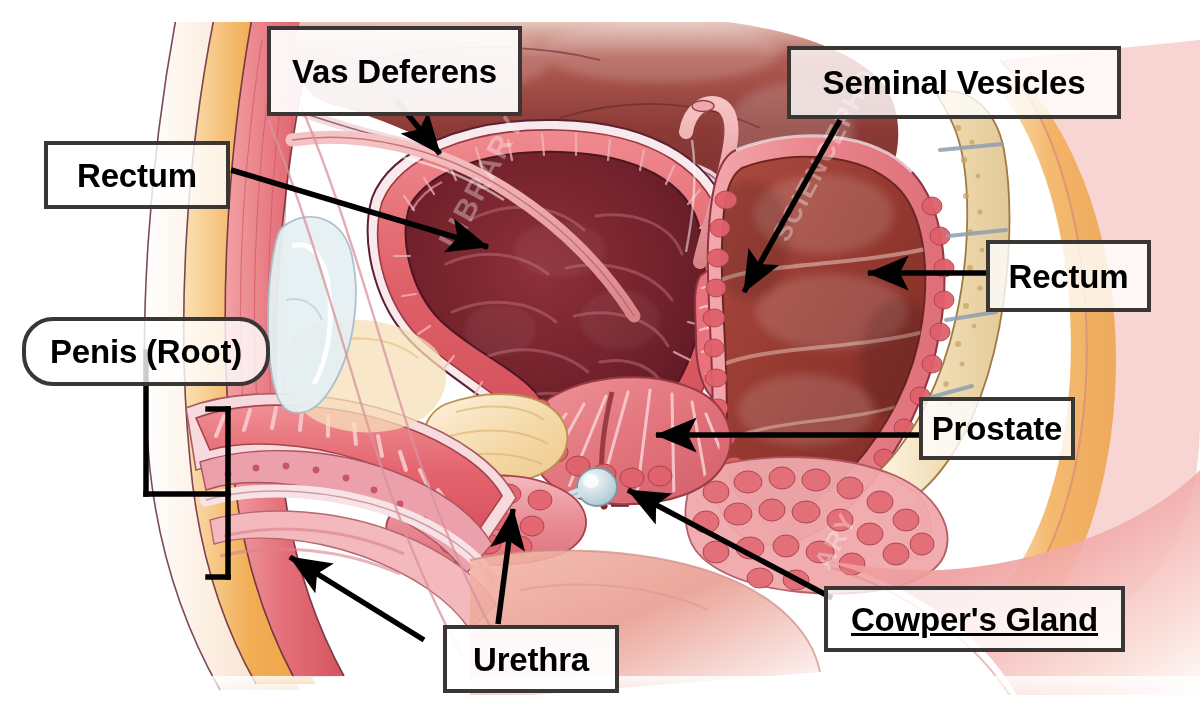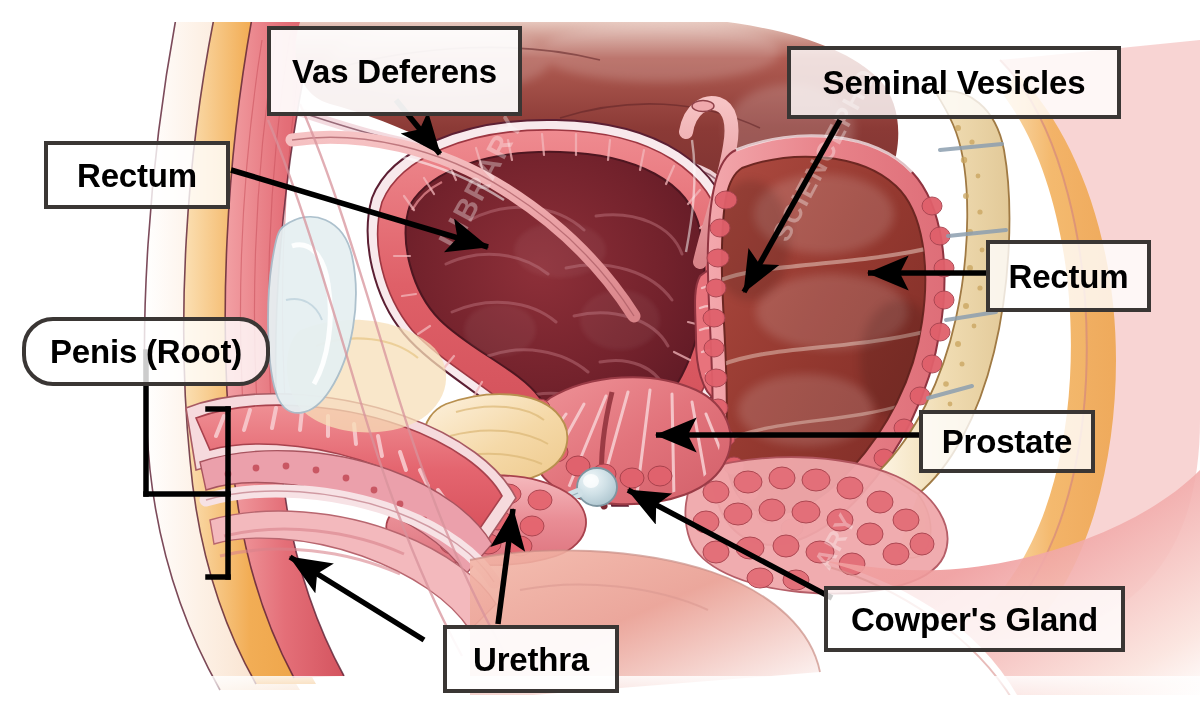--- a/index.html
+++ b/index.html
@@ -640,18 +640,18 @@
     <line x1="424" y1="640" x2="290" y2="557" stroke="#000" stroke-width="5.5" marker-end="url(#ah)"></line>
     <line x1="498" y1="624" x2="513" y2="509" stroke="#000" stroke-width="5.5" marker-end="url(#ah)"></line>
   </svg>
 
   <div id="labels">
       <div class="label-box opaque" style="left: 267px; top: 26px; width: 255px; height: 90px;">Vas Deferens</div>
       <div class="label-box" style="left: 787px; top: 46px; width: 334px; height: 73px;">Seminal Vesicles</div>
       <div class="label-box" style="left: 44px; top: 141px; width: 186px; height: 68px;">Rectum</div>
       <div class="label-box" style="left: 986px; top: 240px; width: 165px; height: 72px;">Rectum</div>
       <div class="label-box" style="left: 22px; top: 317px; width: 248px; height: 69px; border-radius: 31px;">Penis (Root)</div>
-      <div class="label-box" style="left: 919px; top: 410px; width: 176px; height: 63px; text-align: center;">Prostate</div>
-      <div class="label-box" style="left: 824px; top: 586px; width: 301px; height: 66px;">Cowper's Gland</div>
+      <div class="label-box" style="left: 919px; top: 397px; width: 156px; height: 63px; text-align: center;">Prostate</div>
+      <div class="label-box" style="left: 824px; top: 586px; width: 301px; height: 66px; text-decoration: underline;">Cowper's Gland</div>
       <div class="label-box opaque" style="left: 411px; top: 625px; width: 176px; height: 68px; margin-left: 32px;">Urethra</div>
     </div>
 
 </div>
 
 </body></html>

